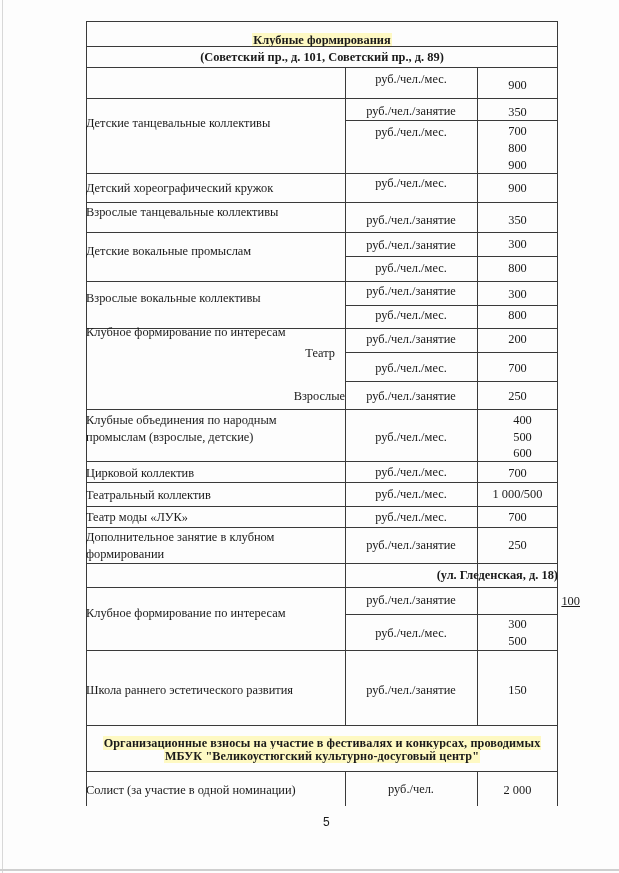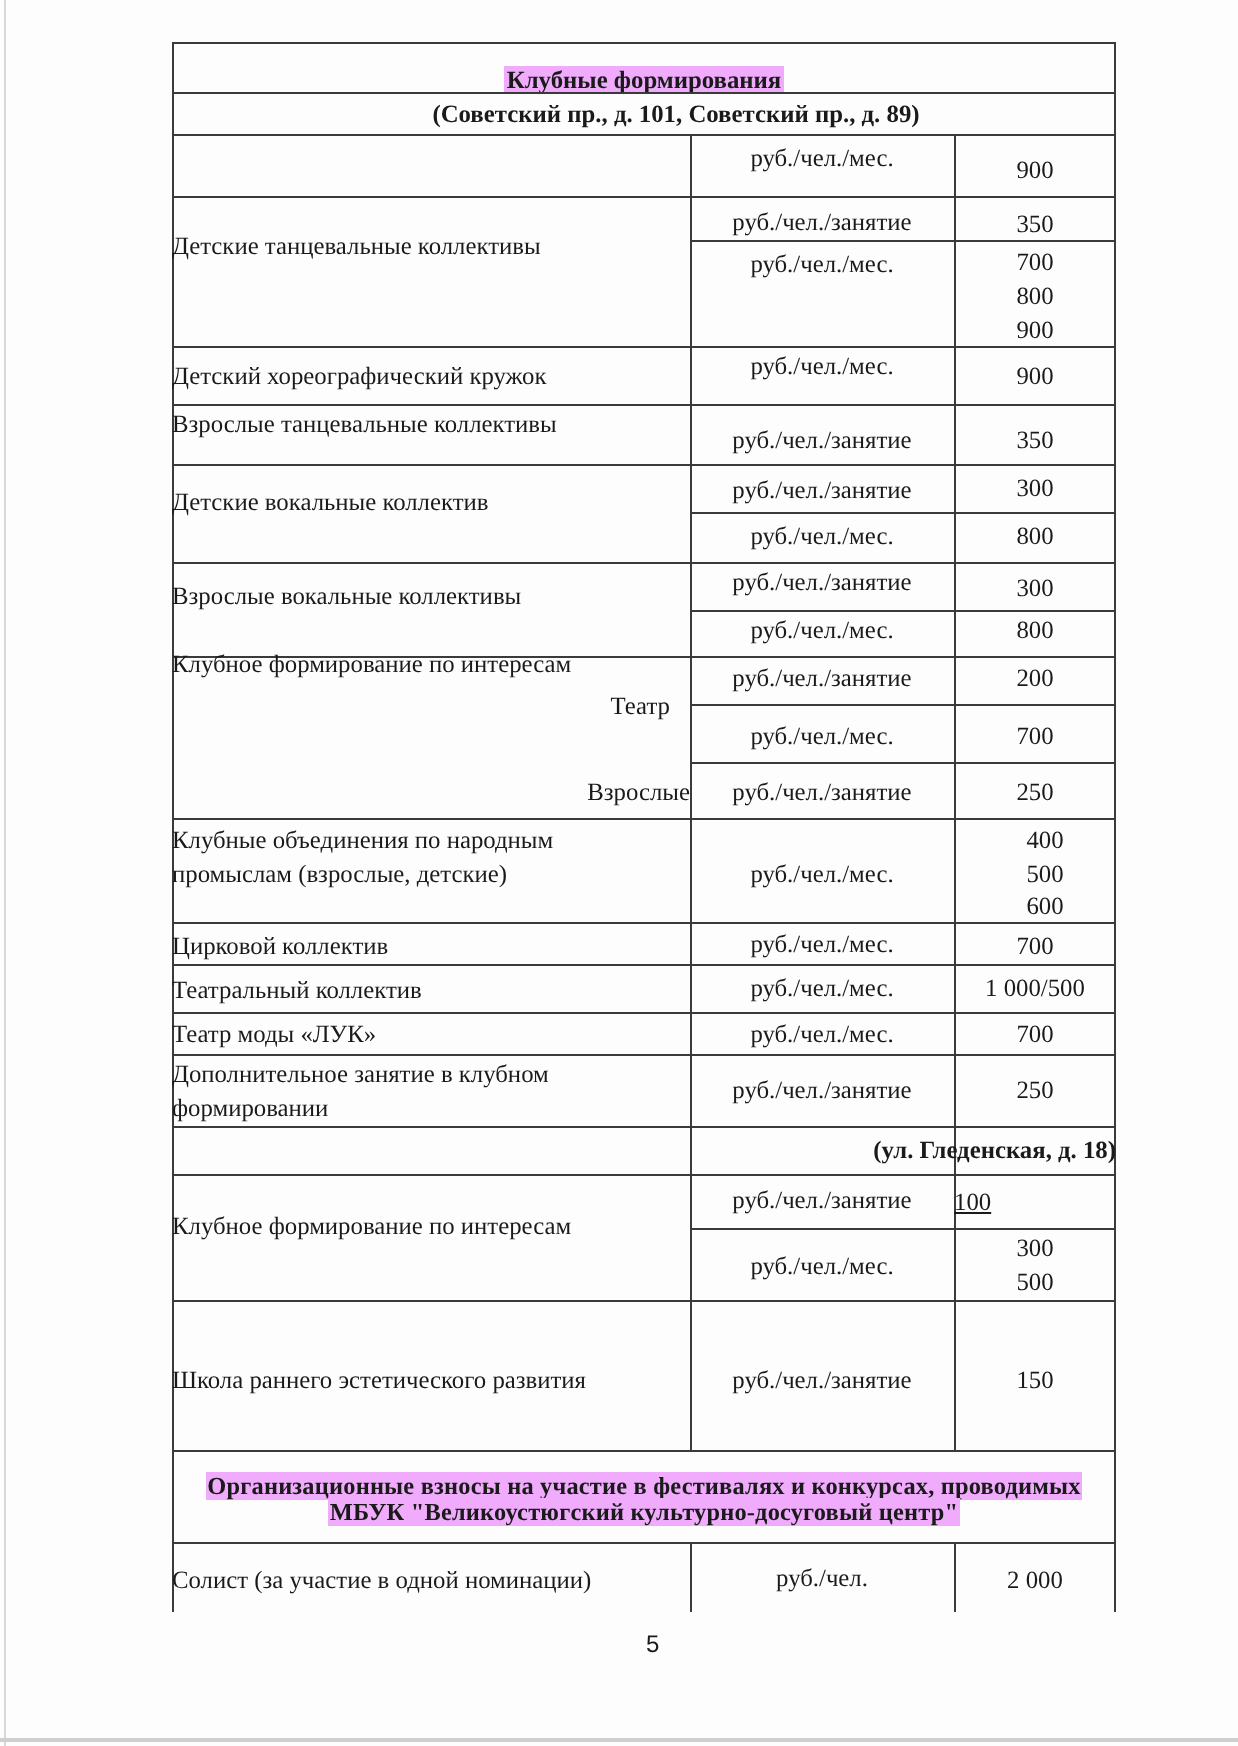--- a/index.html
+++ b/index.html
@@ -4,42 +4,42 @@
 <style>
   html, body { margin: 0; padding: 0; }
   body {
     width: 619px; height: 873px; background: #fdfdfd; position: relative; overflow: hidden;
     font-family: "Liberation Serif", "DejaVu Serif", serif; color: #1a1a1a;
   }
   .page-edge-left { position: absolute; left: 2px; top: 0; width: 1px; height: 873px; background: #d8d8d8; }
   .page-edge-bottom { position: absolute; left: 0; top: 869px; width: 619px; height: 2px; background: #cfcfcf; }
   .tbl { position: absolute; left: 86px; top: 21px; width: 472px; }
   .c { position: absolute; box-sizing: border-box; font-size: 12.4px; line-height: 16px; }
-  .hl { background: #f0abfc; padding: 0 1px; }
+  .hl { background: #fef9c3; padding: 0 1px; }
   .bold { font-weight: bold; }
   .line { position: absolute; background: #3a3a3a; }
   .pagenum { position: absolute; left: 323px; top: 815px; font-family: "Liberation Sans", sans-serif; font-size: 12px; }
 </style>
 </head>
 <body>
 
 <div class="page-edge-left"></div>
 <div class="page-edge-bottom"></div>
 
 <div class="tbl" style="height:785px;">
 
   <div class="line" style="left:0;top:0;width:1px;height:785px;"></div>
   <div class="line" style="left:471px;top:0;width:1px;height:785px;"></div>
   <div class="line" style="left:0;top:0;width:472px;height:1px;"></div>
 
   <div class="c bold" style="left:0;top:11px;width:472px;text-align:center;">
     <span class="hl">Клубные формирования</span>
   </div>
   <div class="line" style="left:0;top:25px;width:472px;height:1px;"></div>
-  <div class="c bold" style="left:16px;top:28px;width:472px;text-align:center;">(Советский пр., д. 101, Советский пр., д. 89)</div>
+  <div class="c bold" style="left:0;top:28px;width:472px;text-align:center;">(Советский пр., д. 101, Советский пр., д. 89)</div>
   <div class="line" style="left:0;top:46px;width:472px;height:1px;"></div>
 
   <div class="line" style="left:259px;top:46px;width:1px;height:520px;"></div>
   <div class="line" style="left:391px;top:46px;width:1px;height:520px;"></div>
 
   <div class="c" style="left:259px;top:50px;width:132px;text-align:center;">руб./чел./мес.</div>
   <div class="c" style="left:391px;top:56px;width:81px;text-align:center;">900</div>
   <div class="line" style="left:0;top:77px;width:472px;height:1px;"></div>
 
   <div class="c" style="left:0;top:94px;width:259px;">Детские танцевальные коллективы</div>
@@ -55,21 +55,21 @@
   <div class="c" style="left:0;top:159px;width:259px;">Детский хореографический кружок</div>
   <div class="c" style="left:259px;top:154px;width:132px;text-align:center;">руб./чел./мес.</div>
   <div class="c" style="left:391px;top:159px;width:81px;text-align:center;">900</div>
   <div class="line" style="left:0;top:181px;width:472px;height:1px;"></div>
 
   <div class="c" style="left:0;top:183px;width:259px;">Взрослые танцевальные коллективы</div>
   <div class="c" style="left:259px;top:191px;width:132px;text-align:center;">руб./чел./занятие</div>
   <div class="c" style="left:391px;top:191px;width:81px;text-align:center;">350</div>
   <div class="line" style="left:0;top:211px;width:472px;height:1px;"></div>
 
-  <div class="c" style="left:0;top:222px;width:259px;">Детские вокальные коллектив</div>
+  <div class="c" style="left:0;top:222px;width:259px;">Детские вокальные промыслам</div>
   <div class="c" style="left:259px;top:216px;width:132px;text-align:center;">руб./чел./занятие</div>
   <div class="c" style="left:391px;top:215px;width:81px;text-align:center;">300</div>
   <div class="line" style="left:259px;top:235px;width:213px;height:1px;"></div>
   <div class="c" style="left:259px;top:239px;width:132px;text-align:center;">руб./чел./мес.</div>
   <div class="c" style="left:391px;top:239px;width:81px;text-align:center;">800</div>
   <div class="line" style="left:0;top:260px;width:472px;height:1px;"></div>
 
   <div class="c" style="left:0;top:269px;width:259px;">Взрослые вокальные коллективы</div>
   <div class="c" style="left:259px;top:262px;width:132px;text-align:center;">руб./чел./занятие</div>
   <div class="c" style="left:391px;top:265px;width:81px;text-align:center;">300</div>
@@ -119,21 +119,21 @@
   <div class="line" style="left:0;top:542px;width:472px;height:1px;"></div>
 
   <div class="c bold" style="left:0;top:546px;width:472px;text-align:right;">(ул. Гледенская, д. 18)</div>
   <div class="line" style="left:0;top:566px;width:472px;height:1px;"></div>
 
   <div class="line" style="left:259px;top:566px;width:1px;height:138px;"></div>
   <div class="line" style="left:391px;top:566px;width:1px;height:138px;"></div>
 
   <div class="c" style="left:0;top:584px;width:259px;">Клубное формирование по интересам</div>
   <div class="c" style="left:259px;top:571px;width:132px;text-align:center;">руб./чел./занятие</div>
-  <div class="c" style="left:391px;top:572px;width:103px;text-align:left;text-decoration:underline;">100</div>
+  <div class="c" style="left:391px;top:572px;width:103px;text-align:right;text-decoration:underline;">100</div>
   <div class="line" style="left:259px;top:593px;width:213px;height:1px;"></div>
   <div class="c" style="left:259px;top:604px;width:132px;text-align:center;">руб./чел./мес.</div>
   <div class="c" style="left:391px;top:595px;width:81px;text-align:center;white-space:pre-line;line-height:17px;">300
 500</div>
   <div class="line" style="left:0;top:629px;width:472px;height:1px;"></div>
 
   <div class="c" style="left:0;top:661px;width:259px;">Школа раннего эстетического развития</div>
   <div class="c" style="left:259px;top:661px;width:132px;text-align:center;">руб./чел./занятие</div>
   <div class="c" style="left:391px;top:661px;width:81px;text-align:center;">150</div>
   <div class="line" style="left:0;top:704px;width:472px;height:1px;"></div>

